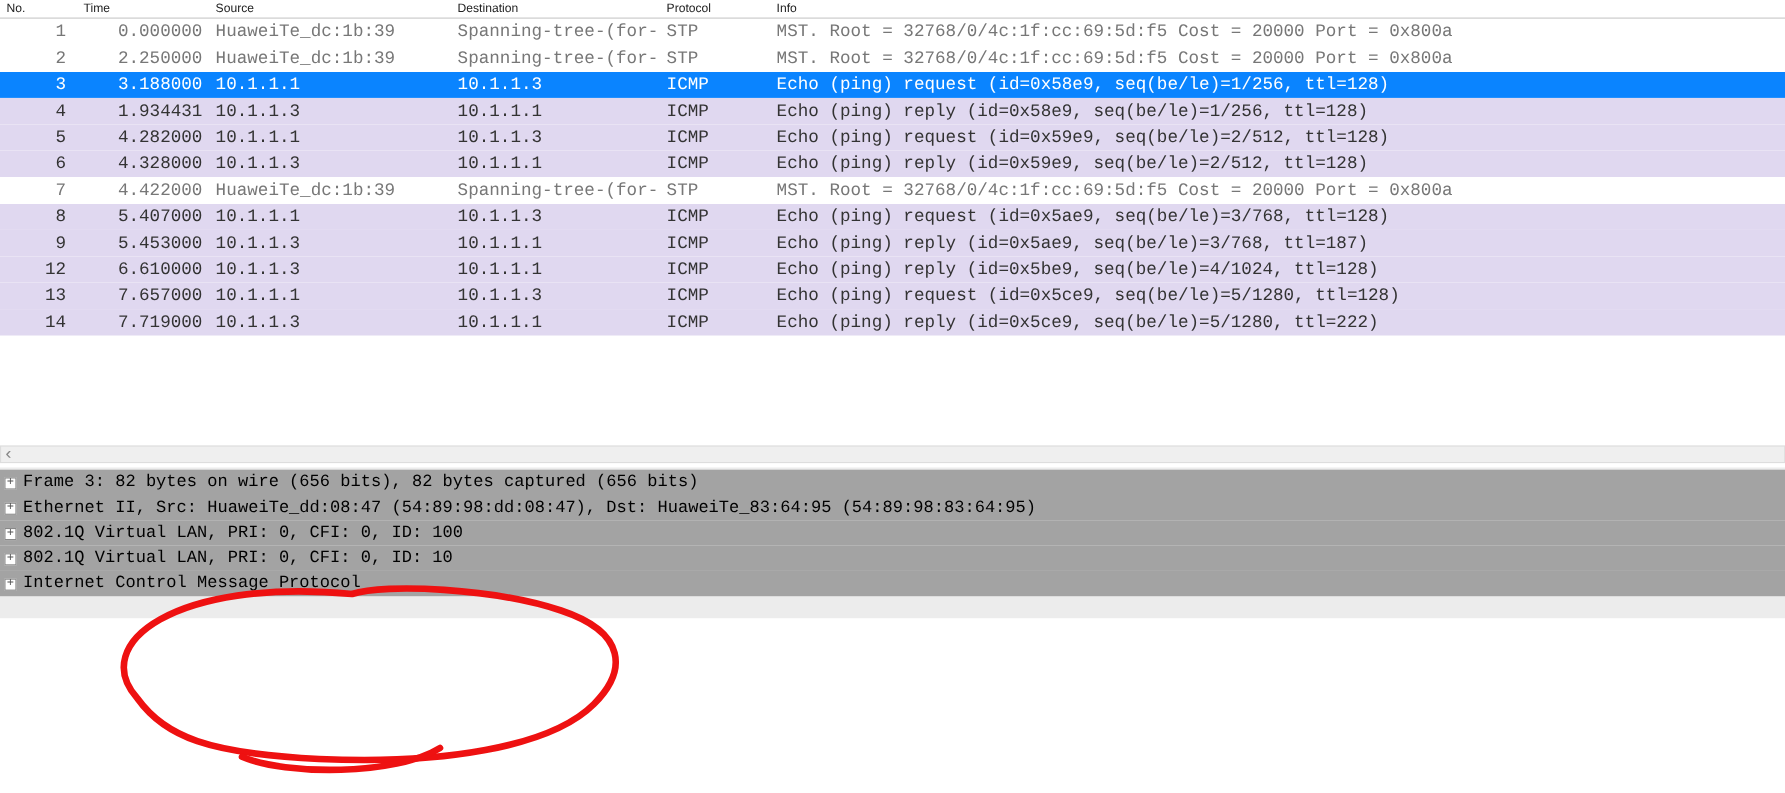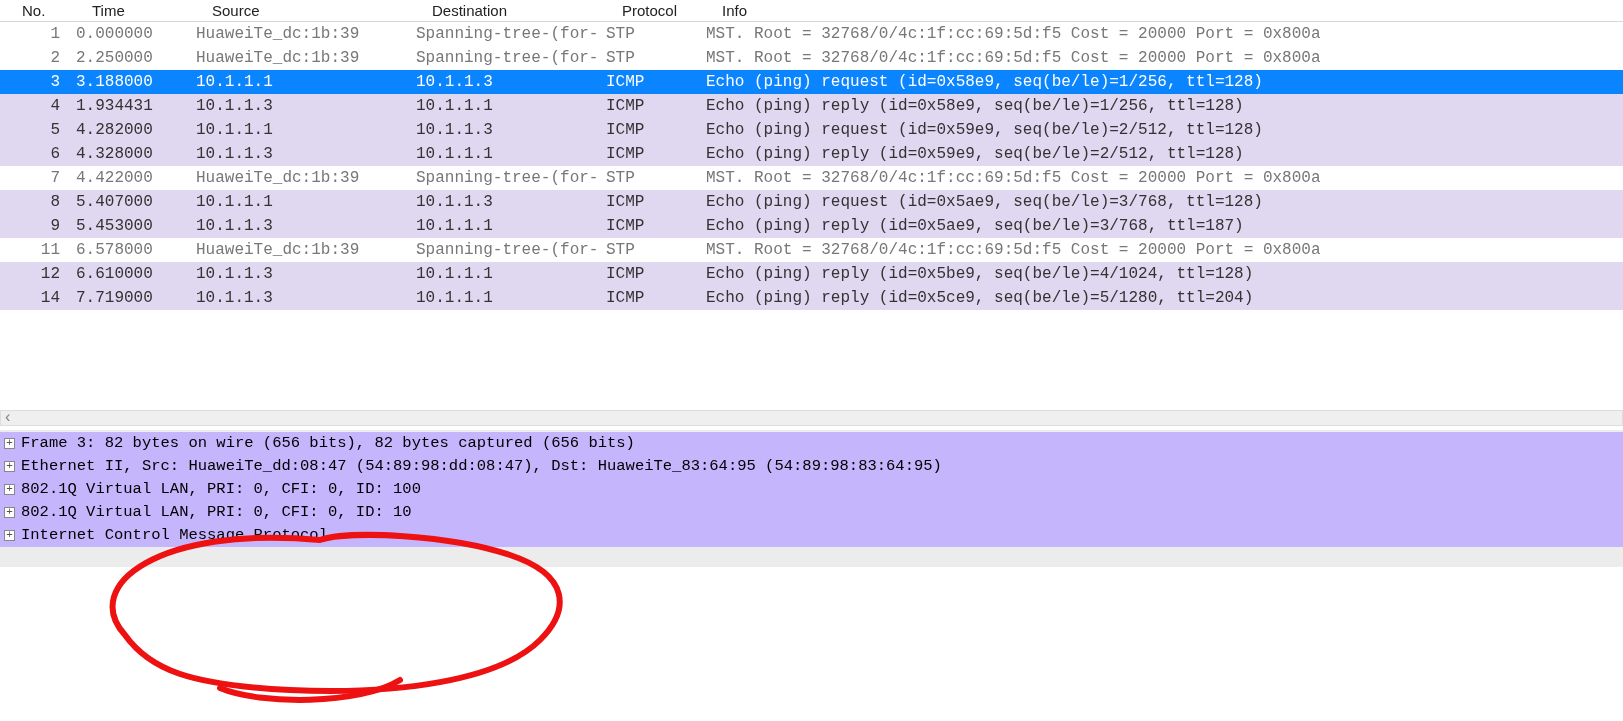--- a/index.html
+++ b/index.html
@@ -1,33 +1,33 @@
 <!DOCTYPE html>
 <html><head>
 <meta charset="utf-8">
 <style>
   * { box-sizing: border-box; margin: 0; padding: 0; }
   html, body { width: 1623px; height: 721px; font-family: "Consolas","Courier New",monospace; font-size: 16px; background: #fff; overflow: hidden; color:#333; }
   .packet-list { width: 100%; border-collapse: collapse; table-layout: fixed; }
-  .packet-list th { text-align: left; font-weight: normal; padding: 2px 22px; border-bottom: 1px solid #d8d8d8; background:#fff; font-family: Arial, sans-serif; font-size:15px; color:#222; white-space:nowrap; overflow:hidden; }
+  .packet-list th { text-align: left; font-weight: normal; padding: 2px 6px; border-bottom: 1px solid #d8d8d8; background:#fff; font-family: Arial, sans-serif; font-size:11px; color:#222; white-space:nowrap; overflow:hidden; }
   .packet-list td { padding: 1px 6px; white-space: nowrap; overflow: hidden; text-overflow: clip; font-size:16px; line-height:22px; }
   .col-no  { width: 70px; text-align:right; padding-right:10px;}
   .packet-list td.col-no { text-align:right; padding-right:10px; }
-  .col-time{ width: 120px; }
+  .col-time{ width: 120px; text-align: right; }
   .col-src { width: 220px; }
   .col-dst { width: 190px; }
   .col-proto{ width:100px; }
   .col-info{ width: auto; }
   tr.row-stp  td { color:#777; background:#fff; }
   tr.row-icmp td { color:#333; background:#e0d8f0; }
   tr.row-sel  td { color:#fff; background:#0a84ff; }
   .scrollbar-area { width: 100%; height: 16px; background:#efefef; border:1px solid #ddd; margin-top:100px; position:relative; }
   .scrollbar-area::before { content:"‹"; position:absolute; left:2px; top:-2px; color:#888; }
   .details { margin-top:4px; background:#ececec; width:100%; padding:2px 0 20px 0; }
-  .details .line { padding:0 4px 0 4px; color:#000; font-size:15.5px; line-height:23px; background:#c4b5fd; white-space:pre; }
+  .details .line { padding:0 4px 0 4px; color:#000; font-size:15.5px; line-height:23px; background:#a3a3a3; white-space:pre; }
   .expander { display:inline-block; width:11px; height:11px; border:1px solid #888; line-height:8px; font-size:11px; text-align:center; margin-right:6px; background:#fff; color:#555; vertical-align:1px; }
   svg.scribble { position:absolute; pointer-events:none; }
 </style>
 </head>
 <body>
 
 <table class="packet-list">
   <thead>
     <tr>
       <th class="col-no">No.</th>
@@ -104,43 +104,43 @@
         <td class="col-info">Echo (ping) request  (id=0x5ae9, seq(be/le)=3/768, ttl=128)</td>
       </tr>
       <tr class="row-icmp">
         <td class="col-no">9</td>
         <td class="col-time">5.453000</td>
         <td class="col-src">10.1.1.3</td>
         <td class="col-dst">10.1.1.1</td>
         <td class="col-proto">ICMP</td>
         <td class="col-info">Echo (ping) reply    (id=0x5ae9, seq(be/le)=3/768, ttl=187)</td>
       </tr>
-      <tr class="row-stp">
-        <td class="col-no">11</td>
-        <td class="col-time">6.578000</td>
-        <td class="col-src">HuaweiTe_dc:1b:39</td>
-        <td class="col-dst">Spanning-tree-(for-</td>
-        <td class="col-proto">STP</td>
-        <td class="col-info">MST. Root = 32768/0/4c:1f:cc:69:5d:f5  Cost = 20000   Port = 0x800a</td>
-      </tr>
       <tr class="row-icmp">
         <td class="col-no">12</td>
         <td class="col-time">6.610000</td>
         <td class="col-src">10.1.1.3</td>
         <td class="col-dst">10.1.1.1</td>
         <td class="col-proto">ICMP</td>
         <td class="col-info">Echo (ping) reply    (id=0x5be9, seq(be/le)=4/1024, ttl=128)</td>
       </tr>
       <tr class="row-icmp">
+        <td class="col-no">13</td>
+        <td class="col-time">7.657000</td>
+        <td class="col-src">10.1.1.1</td>
+        <td class="col-dst">10.1.1.3</td>
+        <td class="col-proto">ICMP</td>
+        <td class="col-info">Echo (ping) request  (id=0x5ce9, seq(be/le)=5/1280, ttl=128)</td>
+      </tr>
+      <tr class="row-icmp">
         <td class="col-no">14</td>
         <td class="col-time">7.719000</td>
         <td class="col-src">10.1.1.3</td>
         <td class="col-dst">10.1.1.1</td>
         <td class="col-proto">ICMP</td>
-        <td class="col-info">Echo (ping) reply    (id=0x5ce9, seq(be/le)=5/1280, ttl=204)</td>
+        <td class="col-info">Echo (ping) reply    (id=0x5ce9, seq(be/le)=5/1280, ttl=222)</td>
       </tr>
     </tbody>
 </table>
 
 <div class="scrollbar-area"></div>
 
 <div class="details">
   <div class="line"><span class="expander">+</span><span>Frame 3: 82 bytes on wire (656 bits), 82 bytes captured (656 bits)</span></div>
   <div class="line"><span class="expander">+</span><span>Ethernet II, Src: HuaweiTe_dd:08:47 (54:89:98:dd:08:47), Dst: HuaweiTe_83:64:95 (54:89:98:83:64:95)</span></div>
   <div class="line"><span class="expander">+</span><span>802.1Q Virtual LAN, PRI: 0, CFI: 0, ID: 100</span></div>

